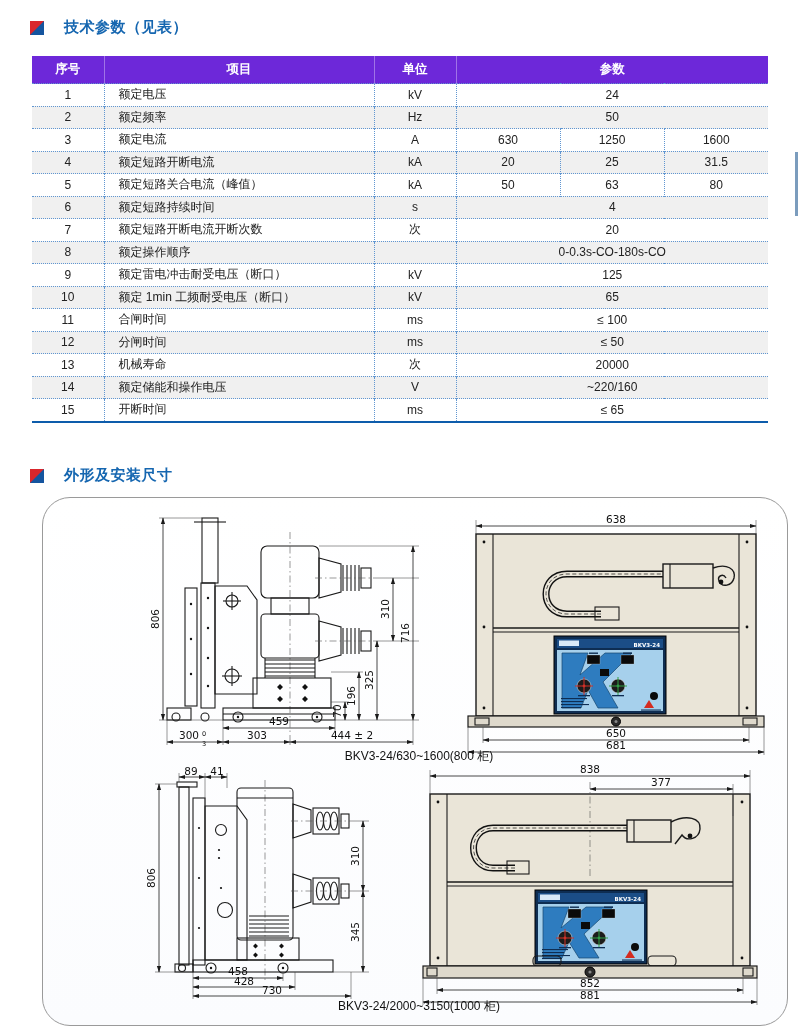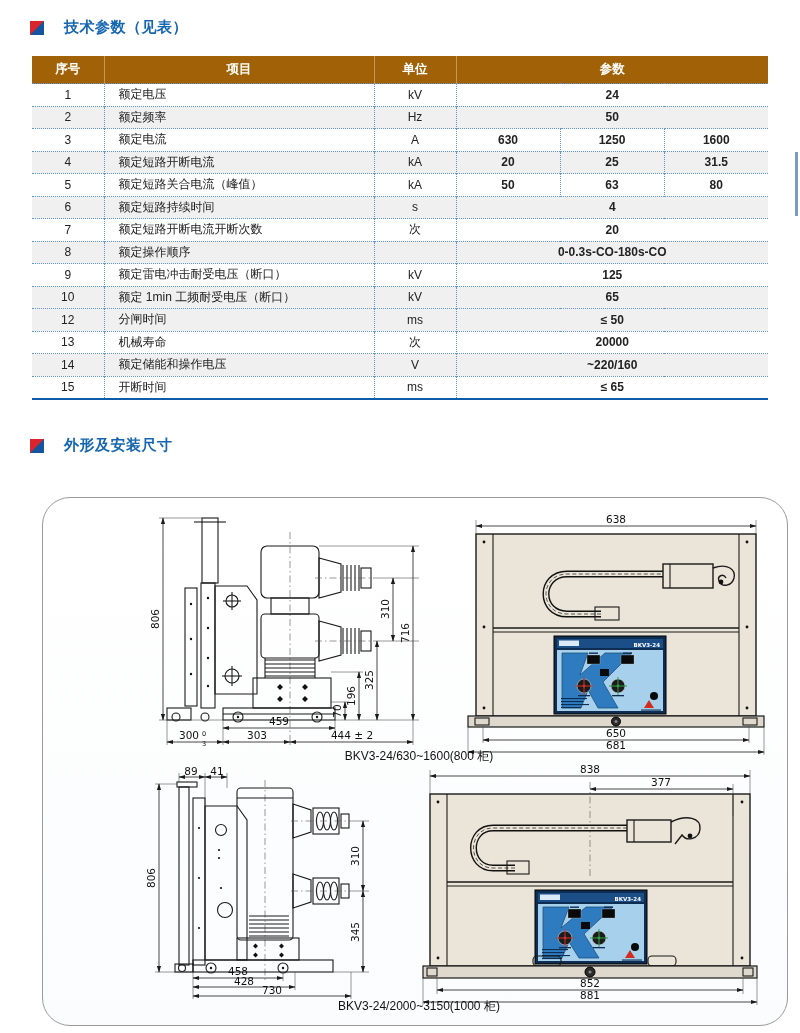--- a/index.html
+++ b/index.html
@@ -6,34 +6,34 @@
   body{
     width:800px;height:1033px;position:relative;background:#ffffff;
     font-family:"Liberation Sans","DejaVu Sans",sans-serif;color:#222;overflow:hidden;
   }
   
   .sec-head{position:absolute;left:30px;display:flex;align-items:center;gap:20px;}
   .sec-head .marker{width:14px;height:14px;flex:0 0 14px;
     background:linear-gradient(135deg,#d9262c 49.5%,#15559f 50.5%);}
   .sec-head .txt{font-size:15px;font-weight:bold;color:#1566b0;letter-spacing:.5px;}
   #head1{top:18px;}
-  #head2{top:436px;}
+  #head2{top:466px;}
 
   
   #params-table{position:absolute;left:32px;top:56px;width:736px;border-collapse:collapse;
     font-size:12px;table-layout:fixed;border-bottom:2px solid #0d5cab;}
-  #params-table thead th{background:#a16207;color:#fff;font-weight:600;height:25px;
+  #params-table thead th{background:#6d28d9;color:#fff;font-weight:600;height:25px;
     font-size:12.5px;border-left:1px solid rgba(255,255,255,.35);}
   #params-table thead th:first-child{border-left:none;}
   #params-table td{height:21.5px;text-align:center;padding:0;color:#222;
     border-top:1px dotted #6096d1;}
   #params-table tr.alt td{background:#f0f0f0;}
   #params-table td.c-item{text-align:left;padding-left:14px;border-left:1px dotted #6096d1;}
   #params-table td.c-unit{border-left:1px dotted #6096d1;}
-  #params-table td.c-val{border-left:1px dotted #6096d1;font-weight:bold;}
+  #params-table td.c-val{border-left:1px dotted #6096d1;}
   #params-table td.sub{border-left:1px dotted #6096d1;}
 
   
   #dim-panel{position:absolute;left:42px;top:497px;width:746px;height:529px;
     border:1.2px solid #9a9a9a;border-radius:28px;
     background:linear-gradient(180deg,#ffffff,#fbfcfe);box-sizing:border-box;}
   .drawing{position:absolute;}
   #svg-side800{left:32px;top:10px;}
   #svg-front800{left:408px;top:14px;}
   #svg-side1000{left:98px;top:270px;}
@@ -142,20 +142,26 @@
         <td class="c-idx">9</td>
         <td class="c-item">额定雷电冲击耐受电压（断口）</td>
         <td class="c-unit">kV</td>
         <td class="c-val" colspan="3">125</td>
       </tr>
       <tr class="alt">
         <td class="c-idx">10</td>
         <td class="c-item">额定 1min 工频耐受电压（断口）</td>
         <td class="c-unit">kV</td>
         <td class="c-val" colspan="3">65</td>
+      </tr>
+      <tr>
+        <td class="c-idx">11</td>
+        <td class="c-item">合闸时间</td>
+        <td class="c-unit">ms</td>
+        <td class="c-val" colspan="3">≤ 100</td>
       </tr>
       <tr class="alt">
         <td class="c-idx">12</td>
         <td class="c-item">分闸时间</td>
         <td class="c-unit">ms</td>
         <td class="c-val" colspan="3">≤ 50</td>
       </tr>
       <tr>
         <td class="c-idx">13</td>
         <td class="c-item">机械寿命</td>

